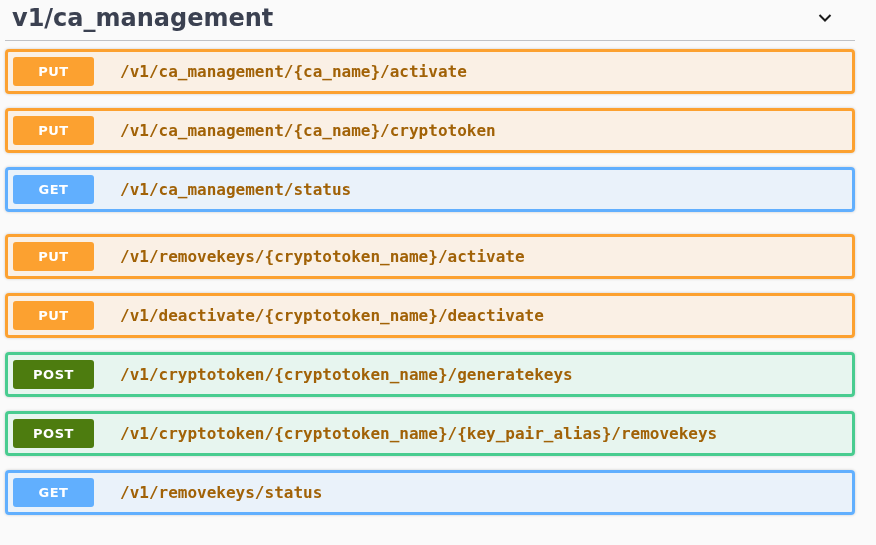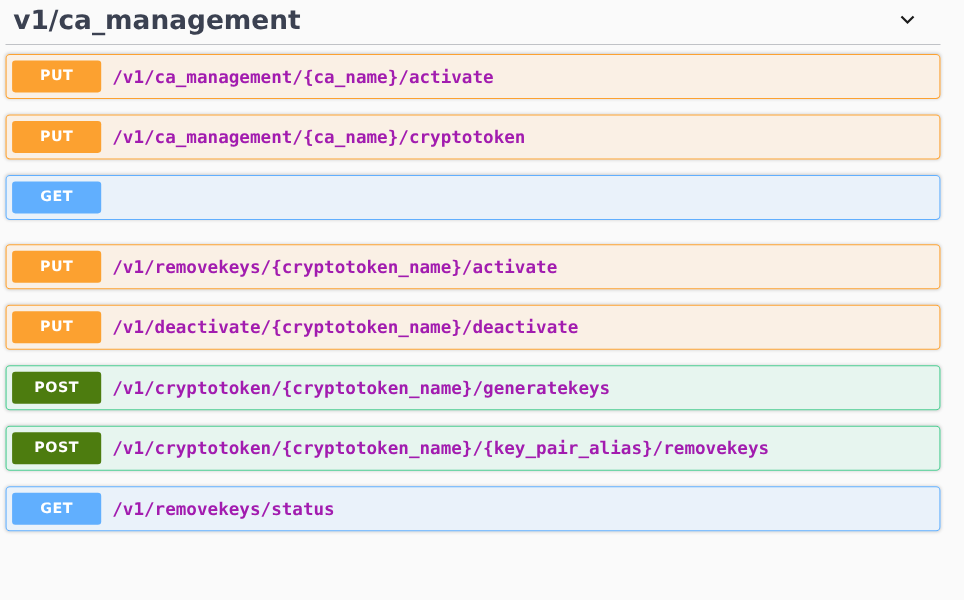--- a/index.html
+++ b/index.html
@@ -39,21 +39,21 @@
     padding: 0;
     margin: 0;
     cursor: pointer;
     display: flex;
     align-items: center;
   }
   .operations {
     padding-top: 8px;
   }
   .opblock {
-    border: 1px solid #84cc16;
+    border: 3px solid #84cc16;
     border-radius: 4px;
     box-shadow: 0 0 3px rgba(0,0,0,.19);
     margin: 0 0 14px 0;
   }
   .opblock-summary {
     display: flex;
     align-items: center;
     padding: 5px;
     cursor: pointer;
   }
@@ -64,25 +64,25 @@
     border-radius: 3px;
     color: #ffffff;
     font-size: 13px;
     line-height: 13px;
     font-weight: bold;
     letter-spacing: 0.5px;
     font-family: "DejaVu Sans", "Liberation Sans", sans-serif;
     flex: 0 0 auto;
   }
   .path {
-    margin-left: 10px;
+    margin-left: 26px;
     font-family: "DejaVu Sans Mono", "Liberation Mono", monospace;
     font-weight: bold;
     font-size: 16px;
-    color: #a21caf;
+    color: #a16207;
     word-break: break-all;
   }
   
   .opblock-put  { background: rgba(252,161,48,.1);  border-color: #fca130; }
   .opblock-put  .method-badge { background: #fca130; }
   .opblock-post { background: rgba(73,204,144,.1);  border-color: #49cc90; }
   .opblock-post .method-badge { background: #4d7c0f; }
   .opblock-get  { background: rgba(97,175,254,.1);  border-color: #61affe; }
   .opblock-get  .method-badge { background: #61affe; }
 </style>
@@ -112,20 +112,21 @@
   <div class="opblock opblock-put">
     <div class="opblock-summary">
       <span class="method-badge">PUT</span>
       <span class="path">/v1/ca_management/{ca_name}/cryptotoken</span>
     </div>
   </div>
 
   <div class="opblock opblock-get">
     <div class="opblock-summary">
       <span class="method-badge">GET</span>
+      <span class="path">/v1/ca_management/status</span>
     </div>
   </div>
 </div>
   </section>
 
   <section class="opblock-tag-section">
     <div class="operations">
   <div class="opblock opblock-put">
     <div class="opblock-summary">
       <span class="method-badge">PUT</span>

